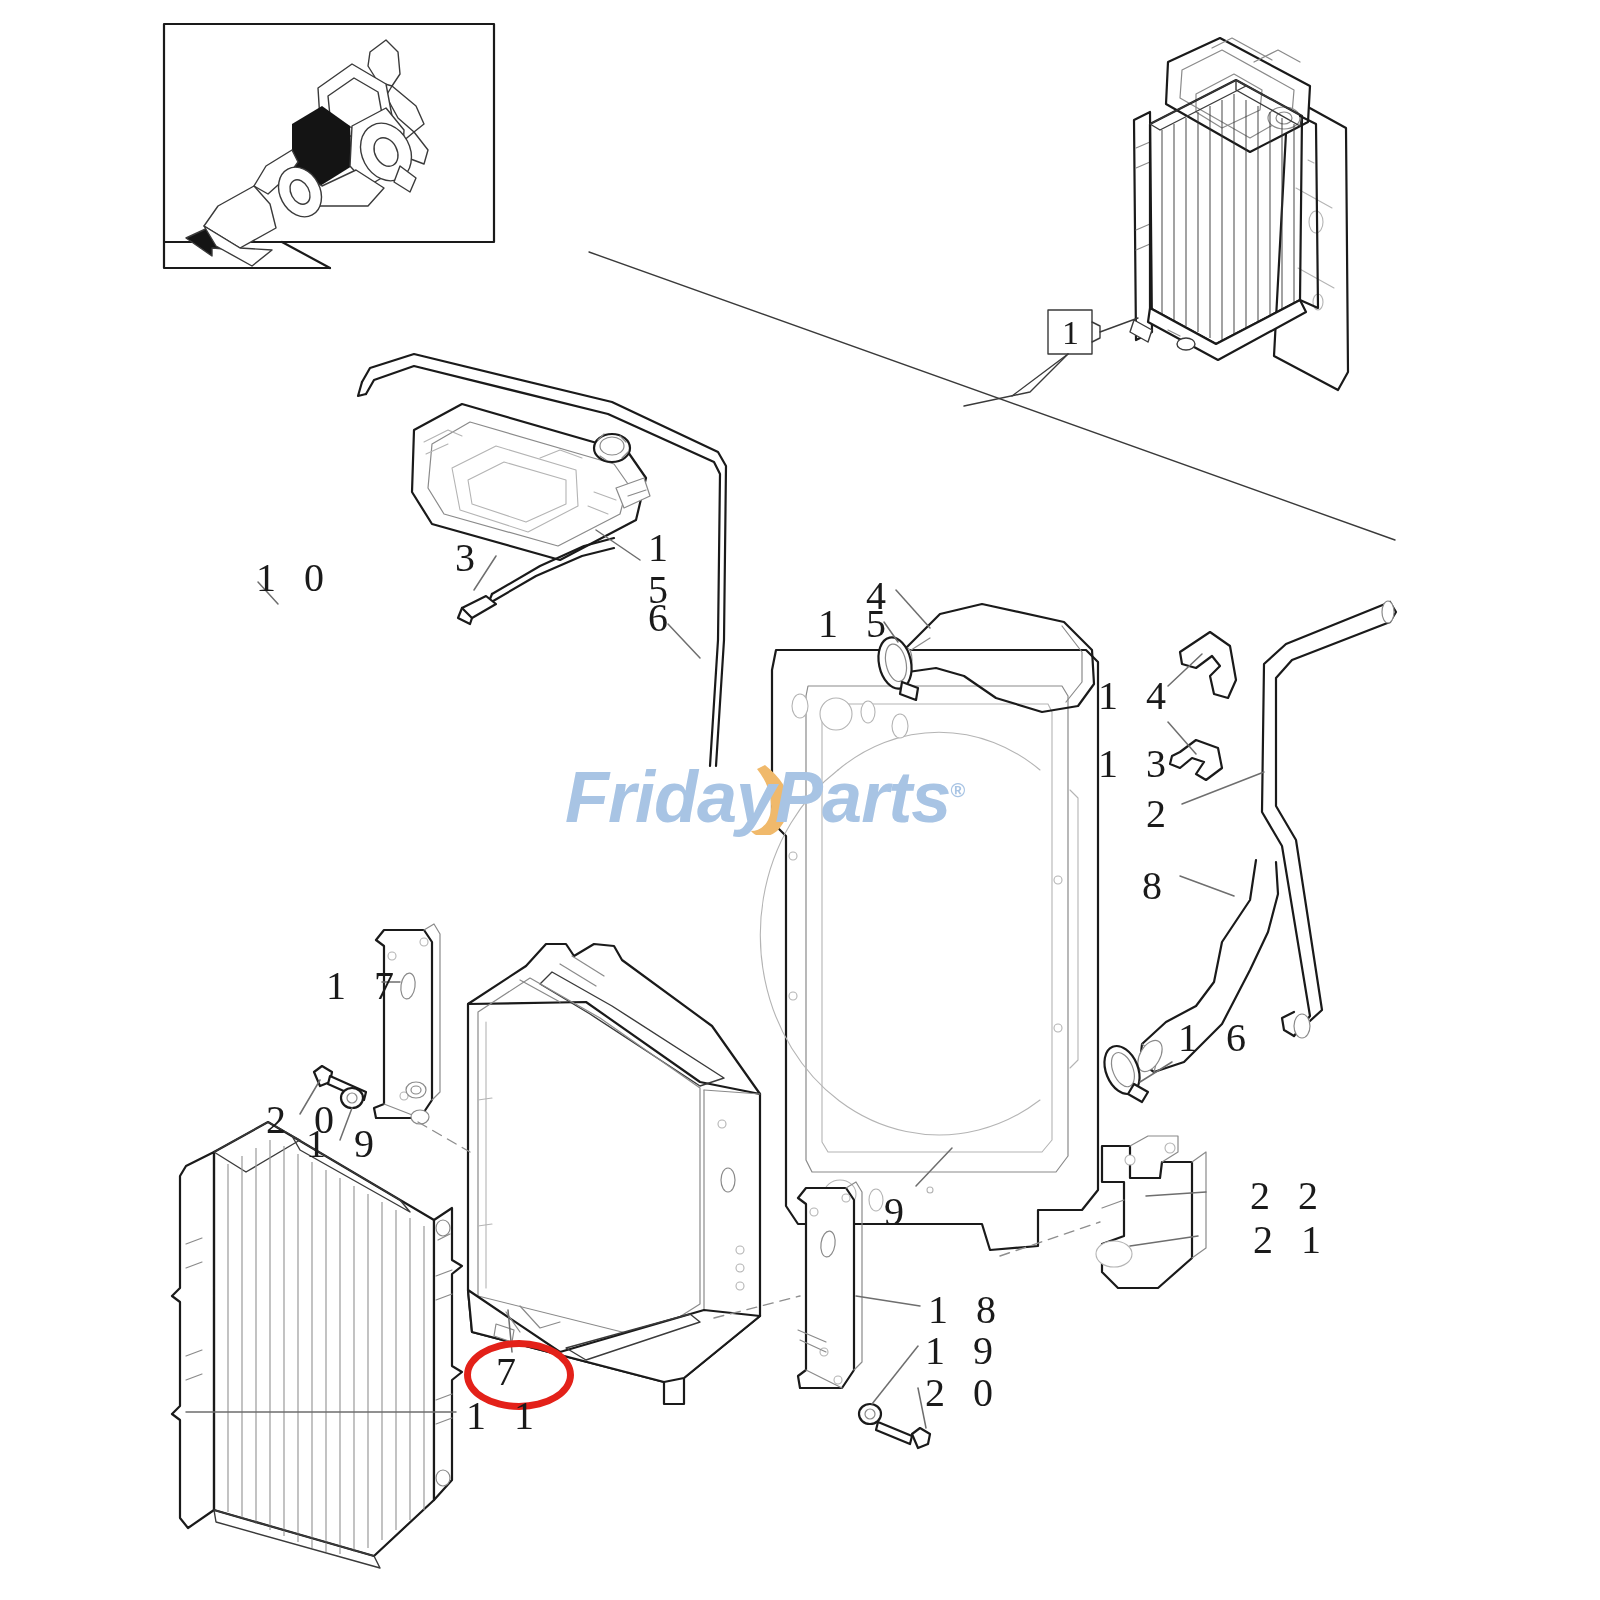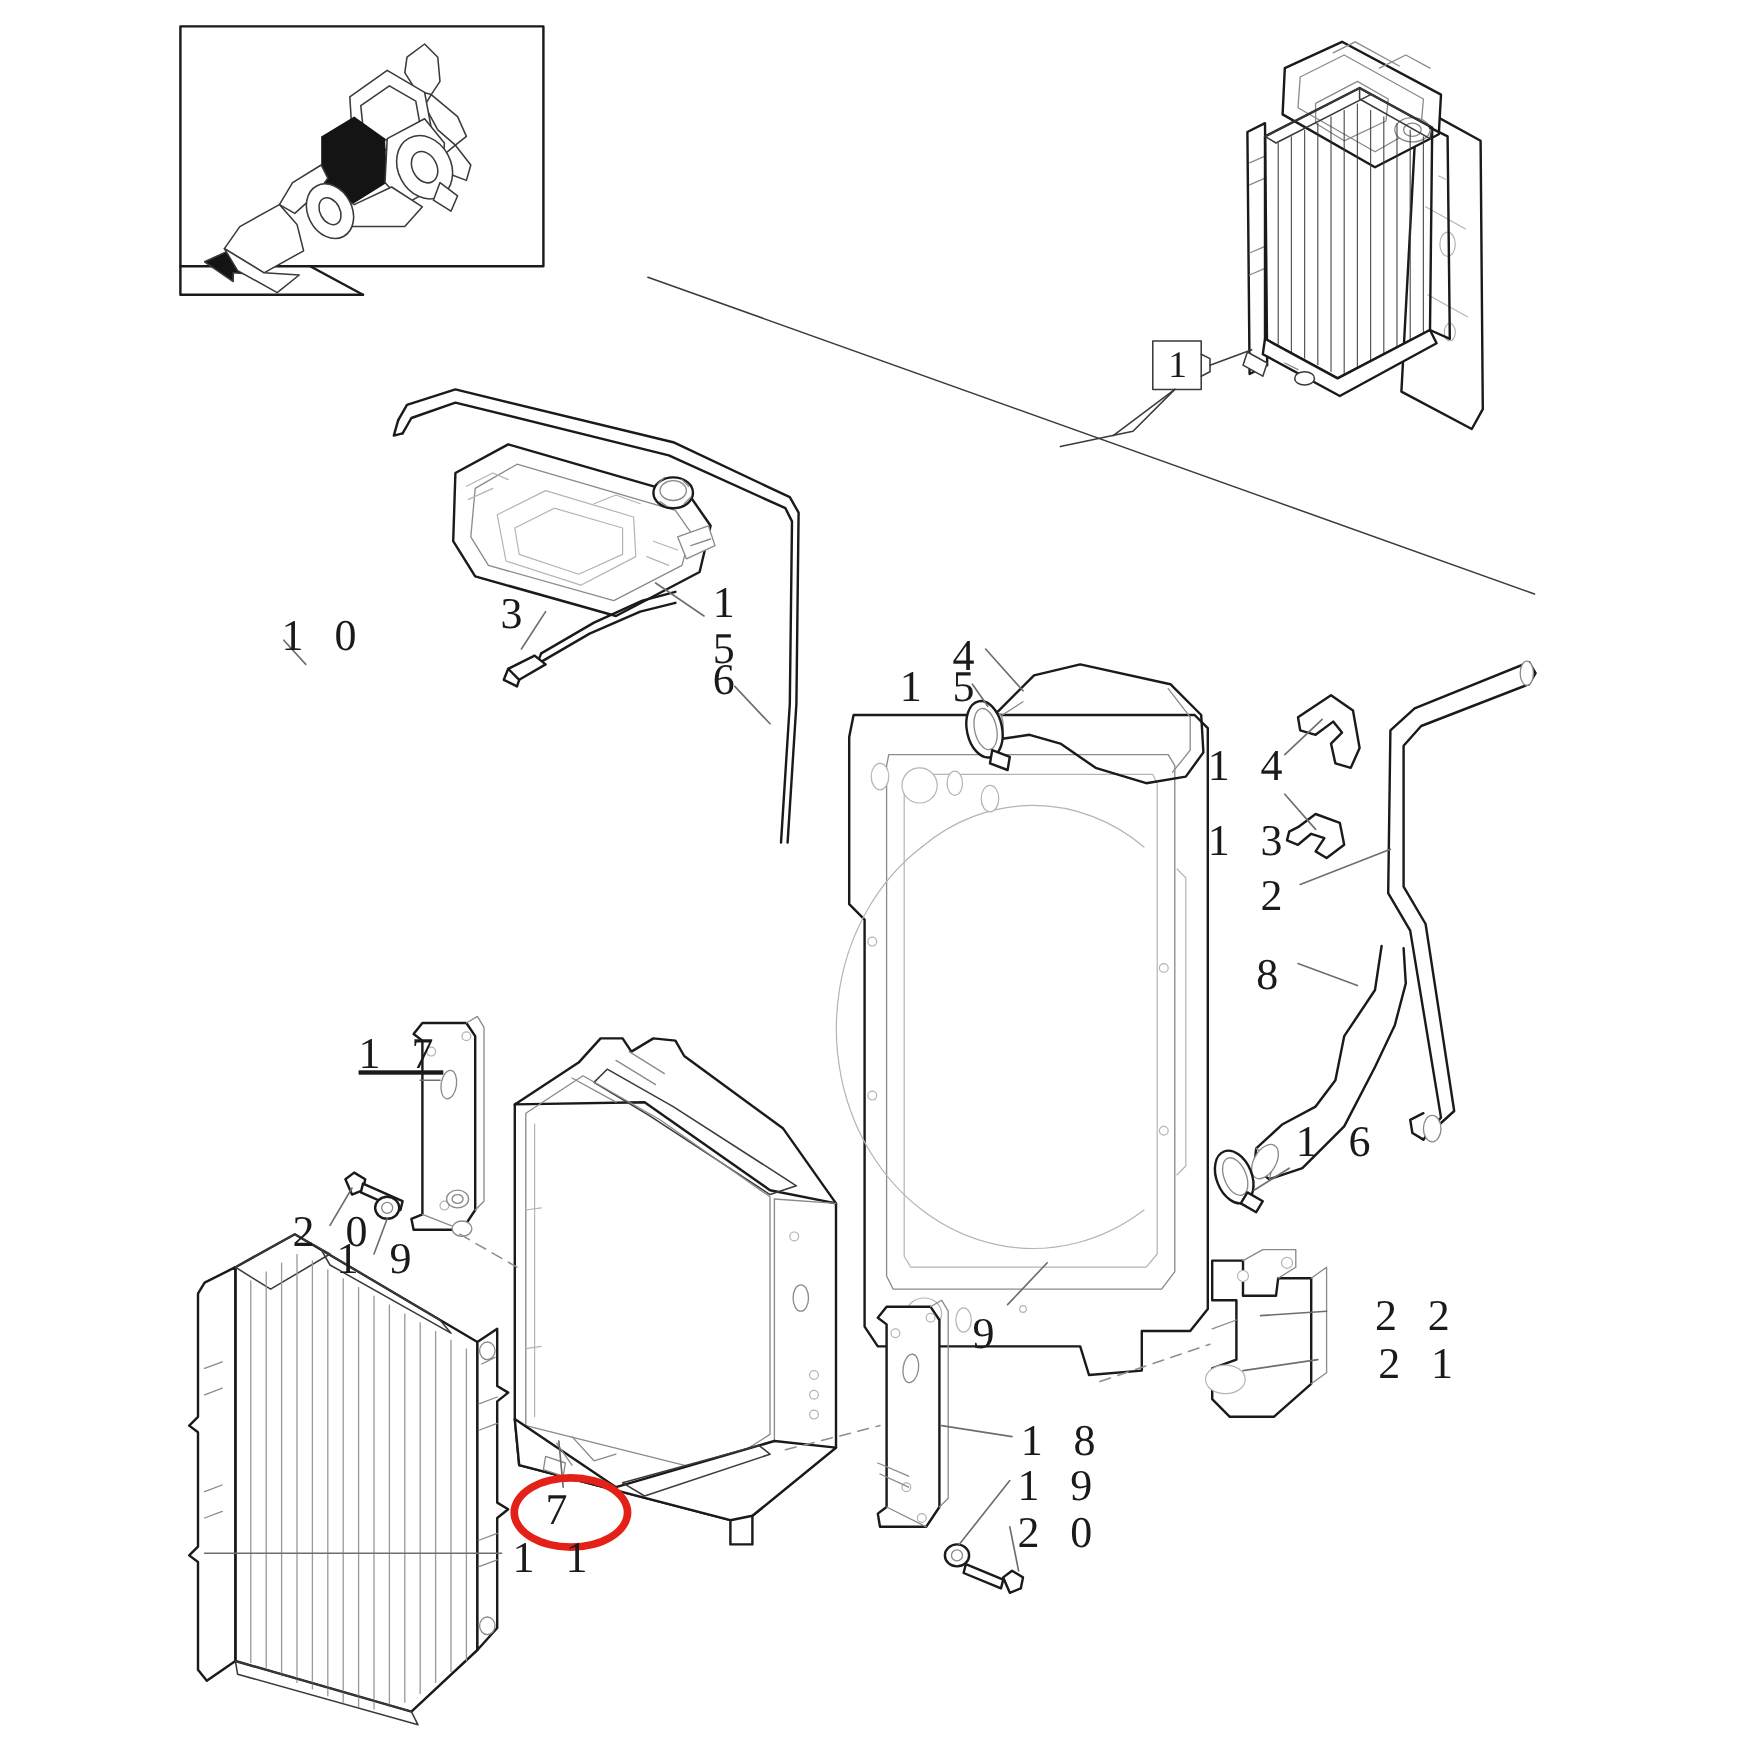--- a/index.html
+++ b/index.html
@@ -420,36 +420,44 @@
       <path class="leader" d="M1198 1236 L1130 1246"></path>
       <path class="leader" d="M920 1306 L856 1296"></path>
       <path class="leader" d="M918 1346 L872 1404"></path>
       <path class="leader" d="M918 1388 L926 1428"></path>
       <path class="leader" d="M512 1352 L508 1310"></path>
       <path class="leader" d="M456 1412 L186 1412"></path>
     </g>
 
   </svg>
 
+  <div class="wm">
+    <svg viewBox="0 0 470 90" style="position:absolute;left:0;top:0;width:470px;height:90px;">
+      <path d="M200 20 C225 40, 232 62, 214 84 C206 93, 192 94, 186 86 C196 86, 205 78, 206 64 C207 48, 200 34, 192 24 Z" fill="#f0b96b"></path>
+    </svg>
+    <div class="wm-txt" style="position:absolute;left:0;top:0;">
+      <span>Friday</span><span>Parts</span><span class="wm-tm">®</span>
+    </div>
+  </div>
 
   <div class="redring" style="left:464px;top:1340px;"></div>
 
   <div class="lbl" style="left:455px;top:538px;">3</div>
   <div class="lbl" style="left:220px;top:558px;margin-left:36px;">1 0</div>
   <div class="lbl" style="left:648px;top:528px;">1</div>
   <div class="lbl" style="left:648px;top:570px;">5</div>
   <div class="lbl" style="left:648px;top:598px;">6</div>
   <div class="lbl" style="left:866px;top:576px;">4</div>
   <div class="lbl" style="left:818px;top:604px;">1 5</div>
   <div class="lbl" style="left:1098px;top:676px;">1 4</div>
   <div class="lbl" style="left:1098px;top:712px;margin-top:32px;">1 3</div>
   <div class="lbl" style="left:1146px;top:794px;">2</div>
   <div class="lbl" style="left:1142px;top:866px;">8</div>
   <div class="lbl" style="left:1178px;top:1018px;">1 6</div>
-  <div class="lbl" style="left:326px;top:938px;text-decoration:underline;">1 7</div>
+  <div class="lbl" style="left:326px;top:966px;">1 7</div>
   <div class="lbl" style="left:266px;top:1100px;">2 0</div>
   <div class="lbl" style="left:306px;top:1124px;">1 9</div>
   <div class="lbl" style="left:884px;top:1192px;">9</div>
   <div class="lbl" style="left:1218px;top:1176px;margin-left:32px;">2 2</div>
   <div class="lbl" style="left:1210px;top:1220px;margin-left:43px;">2 1</div>
   <div class="lbl" style="left:928px;top:1290px;text-align:right;">1 8</div>
   <div class="lbl" style="left:925px;top:1331px;">1 9</div>
   <div class="lbl" style="left:925px;top:1373px;">2 0</div>
   <div class="lbl" style="left:496px;top:1352px;letter-spacing:0;">7</div>
   <div class="lbl" style="left:466px;top:1396px;">1 1</div>

